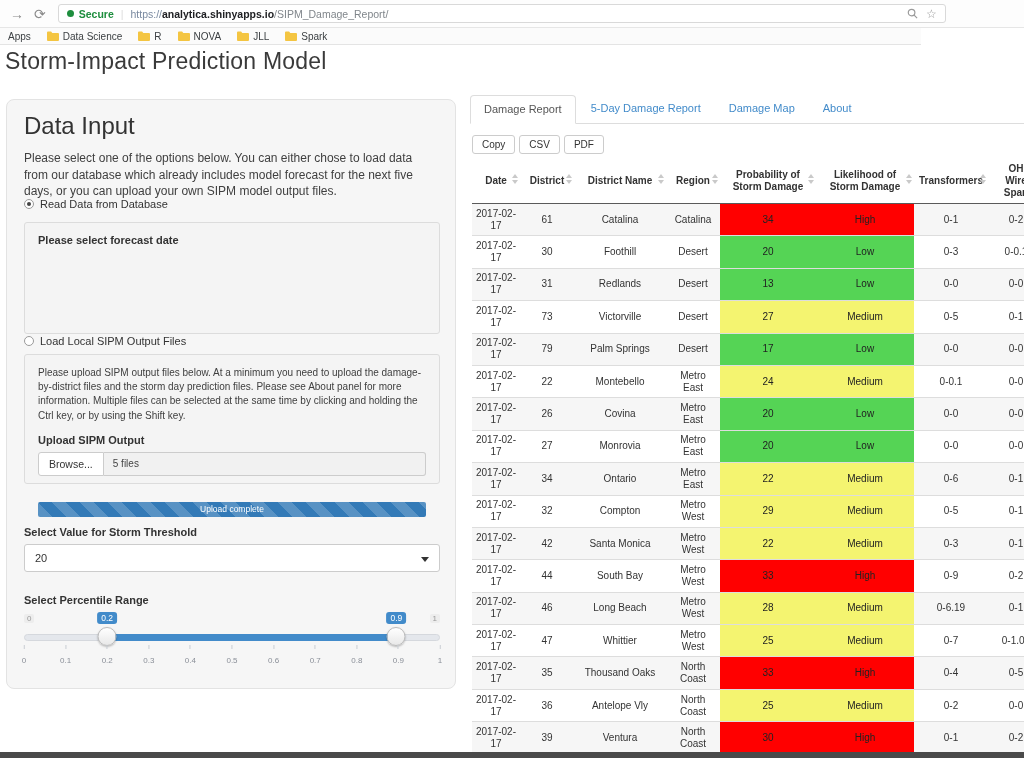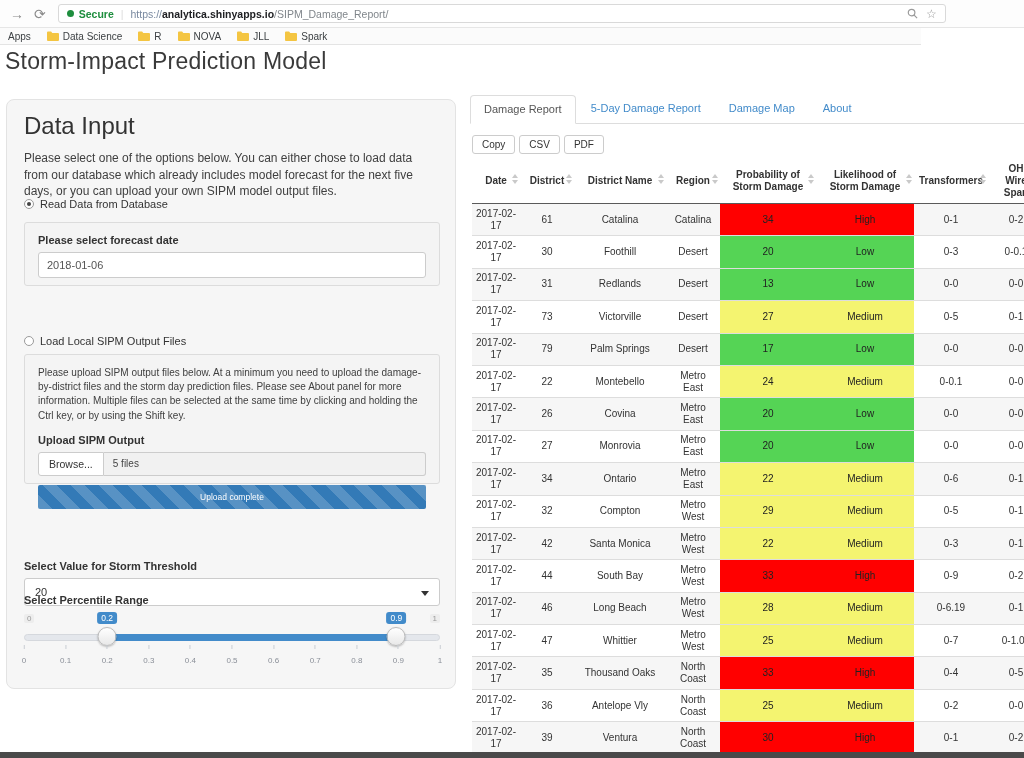--- a/index.html
+++ b/index.html
@@ -40,41 +40,41 @@
   .radio-row { position:absolute; left:17px; display:flex; align-items:center; gap:6px;
     font-size:11px; color:#333; cursor:pointer; }
   .radio-row.r1 { top:98px; } .radio-row.r2 { top:235px; }
   .radio-circle { width:10px; height:10px; border:1px solid #9a9a9a; border-radius:50%;
     background:#fff; position:relative; flex:0 0 auto; }
   .radio-circle.checked:after { content:""; position:absolute; left:2px; top:2px;
     width:4px; height:4px; border-radius:50%; background:#444; }
 
   .well { position:absolute; left:17px; width:416px; background:#f4f4f4;
     border:1px solid #dcdcdc; border-radius:3px; padding:11px 13px; }
-  .well.w1 { top:122px; height:64px; }
+  .well.w1 { top:122px; height:112px; }
   .well.w2 { top:254px; height:130px; }
   .fld-label { font-size:11px; font-weight:bold; color:#333; margin-bottom:6px; }
   .text-input { width:100%; height:26px; background:#fff; border:1px solid #ccc; border-radius:3px;
     font-size:11px; color:#555; padding:0 8px; font-family:"Liberation Sans",sans-serif; }
   .upload-help { font-size:10px; line-height:1.42; color:#404040; }
   .upload-label { margin-top:11px; }
   .file-row { display:flex; height:24px;justify-content:flex-end; }
   .browse-btn { height:24px; padding:0 10px; font-size:10.5px; color:#333; background:#fff;
     border:1px solid #ccc; border-radius:3px 0 0 3px; cursor:pointer;
     font-family:"Liberation Sans",sans-serif; }
   .file-box { flex:1; height:24px; background:#f1f1f1; border:1px solid #ccc; border-left:none;
     border-radius:0 3px 3px 0; font-size:10px; color:#444; display:flex; align-items:center;
     padding:4px 9px; }
-  .progress { margin-top:9px; height:24px; border-radius:2px; overflow:hidden;
+  .progress { margin-top:26px; height:15px; border-radius:2px; overflow:hidden;
     background:#337ab7;
     background-image:repeating-linear-gradient(45deg, rgba(255,255,255,.18) 0 10px, rgba(255,255,255,0) 10px 20px);
     display:flex; align-items:center; justify-content:center; }
   .progress span { font-size:8.5px; color:#fff; }
 
-  .threshold-blk { position:absolute; left:17px; top:426px; width:416px;margin-top:34px; }
+  .threshold-blk { position:absolute; left:17px; top:426px; width:416px; }
   .select-box { position:relative; width:100%; height:28px; background:#fff; border:1px solid #ccc;
     border-radius:3px; font-size:11px; color:#333; display:flex; align-items:center;
     padding:0 10px; cursor:pointer; }
   .caret { position:absolute; right:10px; top:12px; width:0; height:0;
     border-left:4px solid transparent; border-right:4px solid transparent;
     border-top:5px solid #333; }
 
   .slider-blk { position:absolute; left:17px; top:494px; width:416px; }
   .slider-widget { position:relative; margin-top:4px; height:52px; }
   .sl-minmax { position:absolute; top:2px; font-size:8px; color:#999; background:#ededed;
@@ -190,21 +190,20 @@
   <div class="di-title">Data Input</div>
   <div class="di-intro">Please select one of the options below. You can either chose to load data from our database which already includes model forecast for the next five days, or you can upload your own SIPM model output files.</div>
 
   <div class="radio-row r1">
     <span class="radio-circle checked"></span>
     <span>Read Data from Database</span>
   </div>
 
   <div class="well w1">
     <div class="fld-label">Please select forecast date</div>
-    <input class="text-input" readonly="" value="2018-01-06" style="">
   </div>
 
   <div class="radio-row r2">
     <span class="radio-circle"></span>
     <span>Load Local SIPM Output Files</span>
   </div>
 
   <div class="well w2">
     <div class="upload-help">Please upload SIPM output files below. At a minimum you need to upload the damage-by-district files and the storm day prediction files. Please see About panel for more information. Multiple files can be selected at the same time by clicking and holding the Ctrl key, or by using the Shift key.</div>
     <div class="fld-label upload-label">Upload SIPM Output</div>

